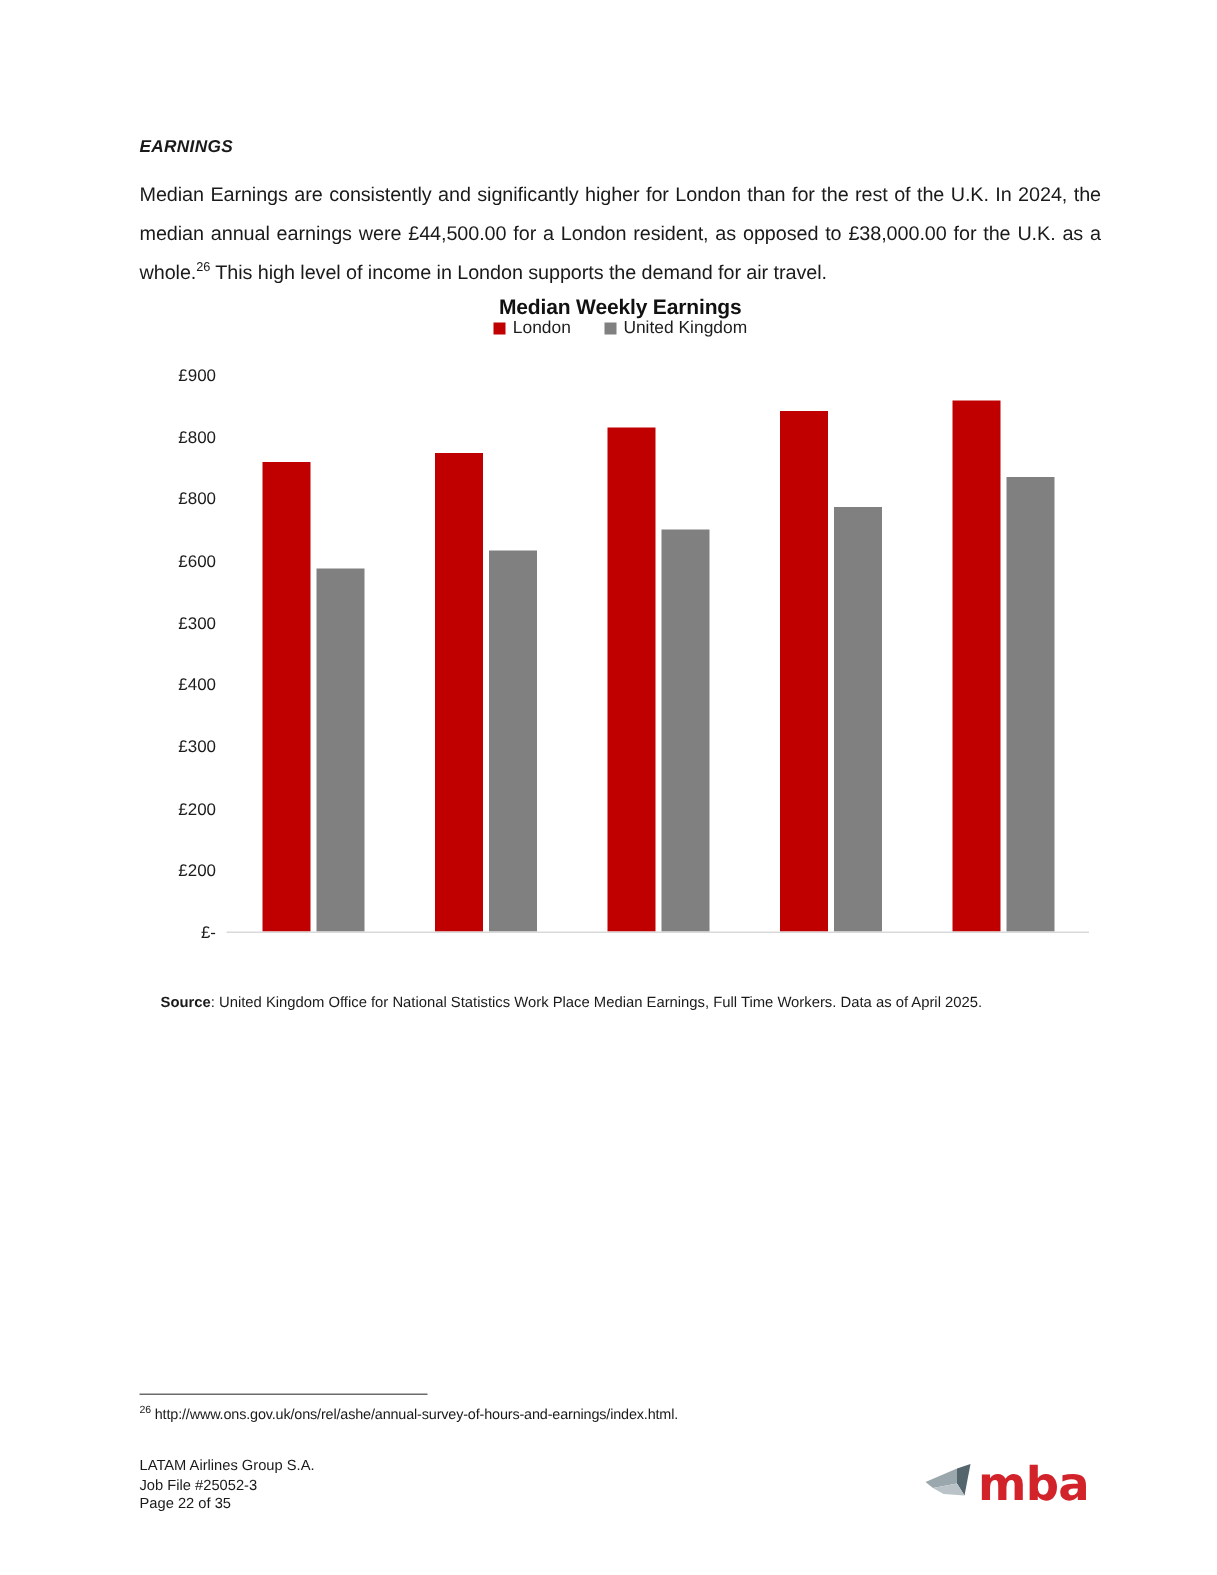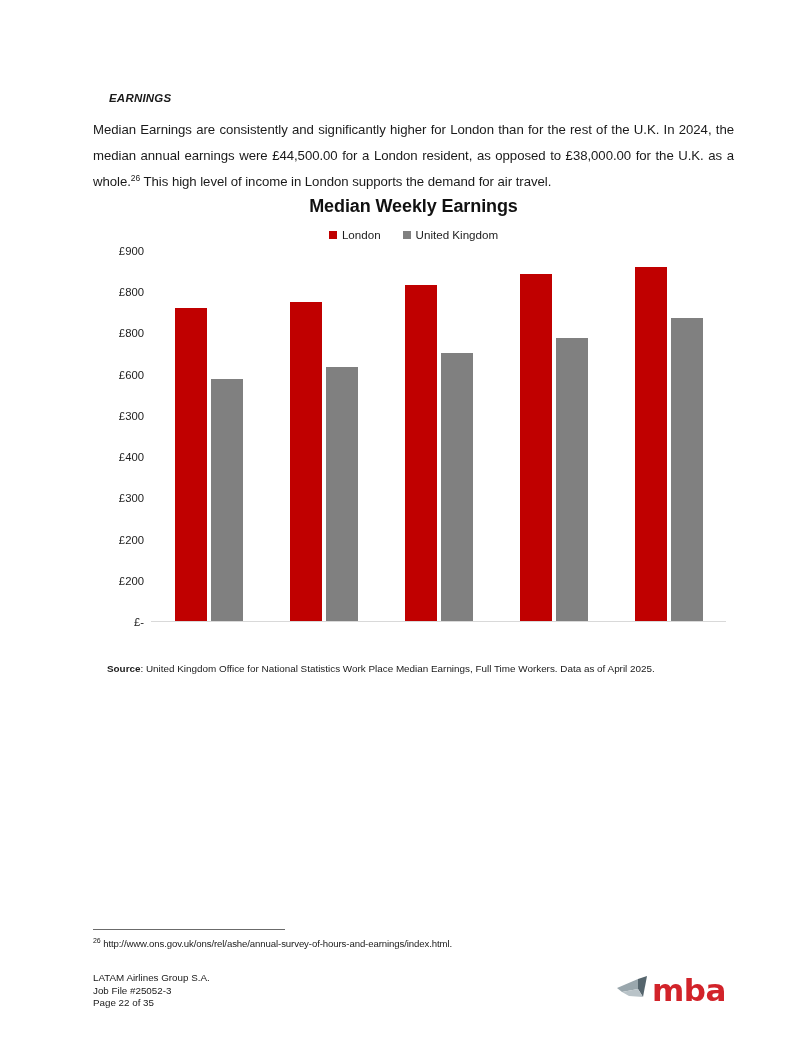--- a/index.html
+++ b/index.html
@@ -27,21 +27,21 @@
     position: absolute;
     left: 93px;
     top: 92px;
     width: 641px;
   }
   .section-heading {
     font-size: 11.5px;
     font-weight: bold;
     font-style: italic;
     letter-spacing: 0.2px;
-    margin: 0 0 13px 16px;
+    margin: 0 0 13px 0;
     font-variant: small-caps;
     text-transform: uppercase;
   }
   .body-par {
     font-size: 13.2px;
     line-height: 26px;
     margin: 0;
     text-align: justify;
     letter-spacing: -0.05px;
   }
@@ -54,33 +54,32 @@
   
   .chart-wrap {
     position: absolute;
     left: 93px;
     top: 194px;
     width: 641px;
     height: 460px;
   }
   .chart-title {
     text-align: center;
-    font-size: 18px;
+    font-size: 14px;
     font-weight: bold;
     color: #111111;
     margin: 0;
     padding-top: 2px;
     letter-spacing: -0.1px;
   }
   .chart-legend {
     display: flex;
     justify-content: center;
     align-items: center;
     gap: 22px;
-    margin-top: 11px;
     font-size: 11.6px;
     color: #1c1c1c;
   }
   .legend-item {
     display: flex;
     align-items: center;
     gap: 5px;
   }
   .legend-swatch {
     width: 8px;

